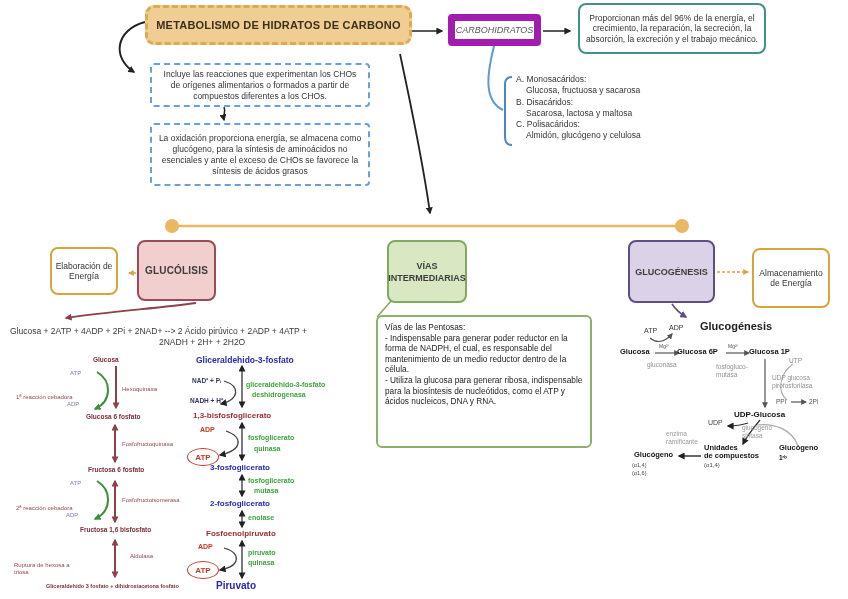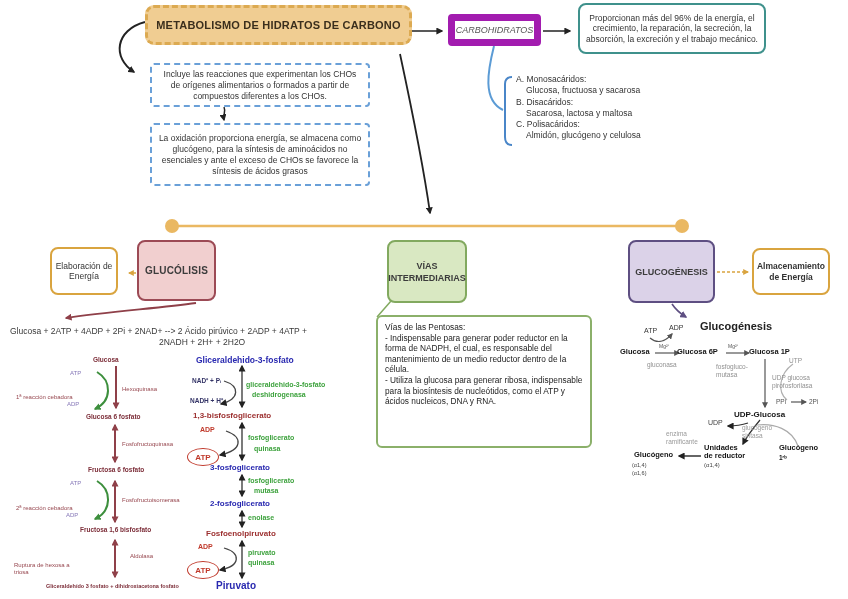--- a/index.html
+++ b/index.html
@@ -173,21 +173,21 @@
   </div>
 
   <div class="box vias-box" style="left:387px;top:240px;width:80px;height:63px;">
     <span>VÍAS INTERMEDIARIAS</span>
   </div>
 
   <div class="box glg-box" style="left:628px;top:240px;width:87px;height:63px;">
     <span>GLUCOGÉNESIS</span>
   </div>
 
-  <div class="box org-box" style="left:752px;top:248px;width:78px;height:47px;font-weight:bold;">
+  <div class="box org-box" style="left:752px;top:248px;width:78px;height:60px;">
     <span>Almacenamiento de Energía</span>
   </div>
 
   <div class="box pent-box" style="left:376px;top:315px;width:216px;height:133px;align-items:flex-start;justify-content:flex-start;padding:5px 7px;">
     <div class="pent-text">
       <div>Vías de las Pentosas:</div>
       <div>- Indispensable para generar poder reductor en la forma de NADPH, el cual, es responsable del mantenimiento de un medio reductor dentro de la célula.</div>
       <div>- Utiliza la glucosa para generar ribosa, indispensable para la biosíntesis de nucleótidos, como el ATP y ácidos nucleicos, DNA y RNA.</div>
     </div>
   </div>
@@ -254,21 +254,21 @@
   <div class="lbl gy c nw" style="left:772px;top:382px;width:48px;">pirofosforilasa</div>
   <div class="lbl gys nw" style="left:776px;top:398px;width:18px;">PPi</div>
   <div class="lbl gys nw" style="left:809px;top:398px;width:18px;">2Pi</div>
   <div class="lbl dk c nw" style="left:734px;top:410px;width:64px;font-size:8px;">UDP-Glucosa</div>
   <div class="lbl nw" style="left:708px;top:419px;width:22px;font-size:7px;color:#444;">UDP</div>
   <div class="lbl c nw" style="left:742px;top:424px;width:40px;font-size:6.5px;color:#999;">glucógeno</div>
   <div class="lbl c nw" style="left:742px;top:432px;width:40px;font-size:6.5px;color:#999;">sintasa</div>
   <div class="lbl c nw" style="left:666px;top:430px;width:46px;font-size:6.5px;color:#999;">enzima</div>
   <div class="lbl c nw" style="left:666px;top:438px;width:46px;font-size:6.5px;color:#999;">ramificante</div>
   <div class="lbl dk c nw" style="left:704px;top:444px;width:50px;">Unidades</div>
-  <div class="lbl dk c nw" style="left:704px;top:452px;width:50px;">de reductor</div>
+  <div class="lbl dk c nw" style="left:704px;top:452px;width:50px;">de compuestos</div>
   <div class="lbl c nw" style="left:704px;top:462px;width:50px;font-size:6px;color:#444;">(α1,4)</div>
   <div class="lbl dk c nw" style="left:779px;top:444px;width:44px;">Glucógeno</div>
   <div class="lbl dk c nw" style="left:779px;top:454px;width:44px;font-size:6.5px;">1ʳᵇ</div>
   <div class="lbl dk c nw" style="left:634px;top:451px;width:46px;">Glucógeno</div>
   <div class="lbl nw" style="left:632px;top:462px;width:26px;font-size:5.5px;color:#444;">(α1,4)</div>
   <div class="lbl nw" style="left:632px;top:470px;width:26px;font-size:5.5px;color:#444;">(α1,6)</div>
 
 </div>
 
 </body></html>

